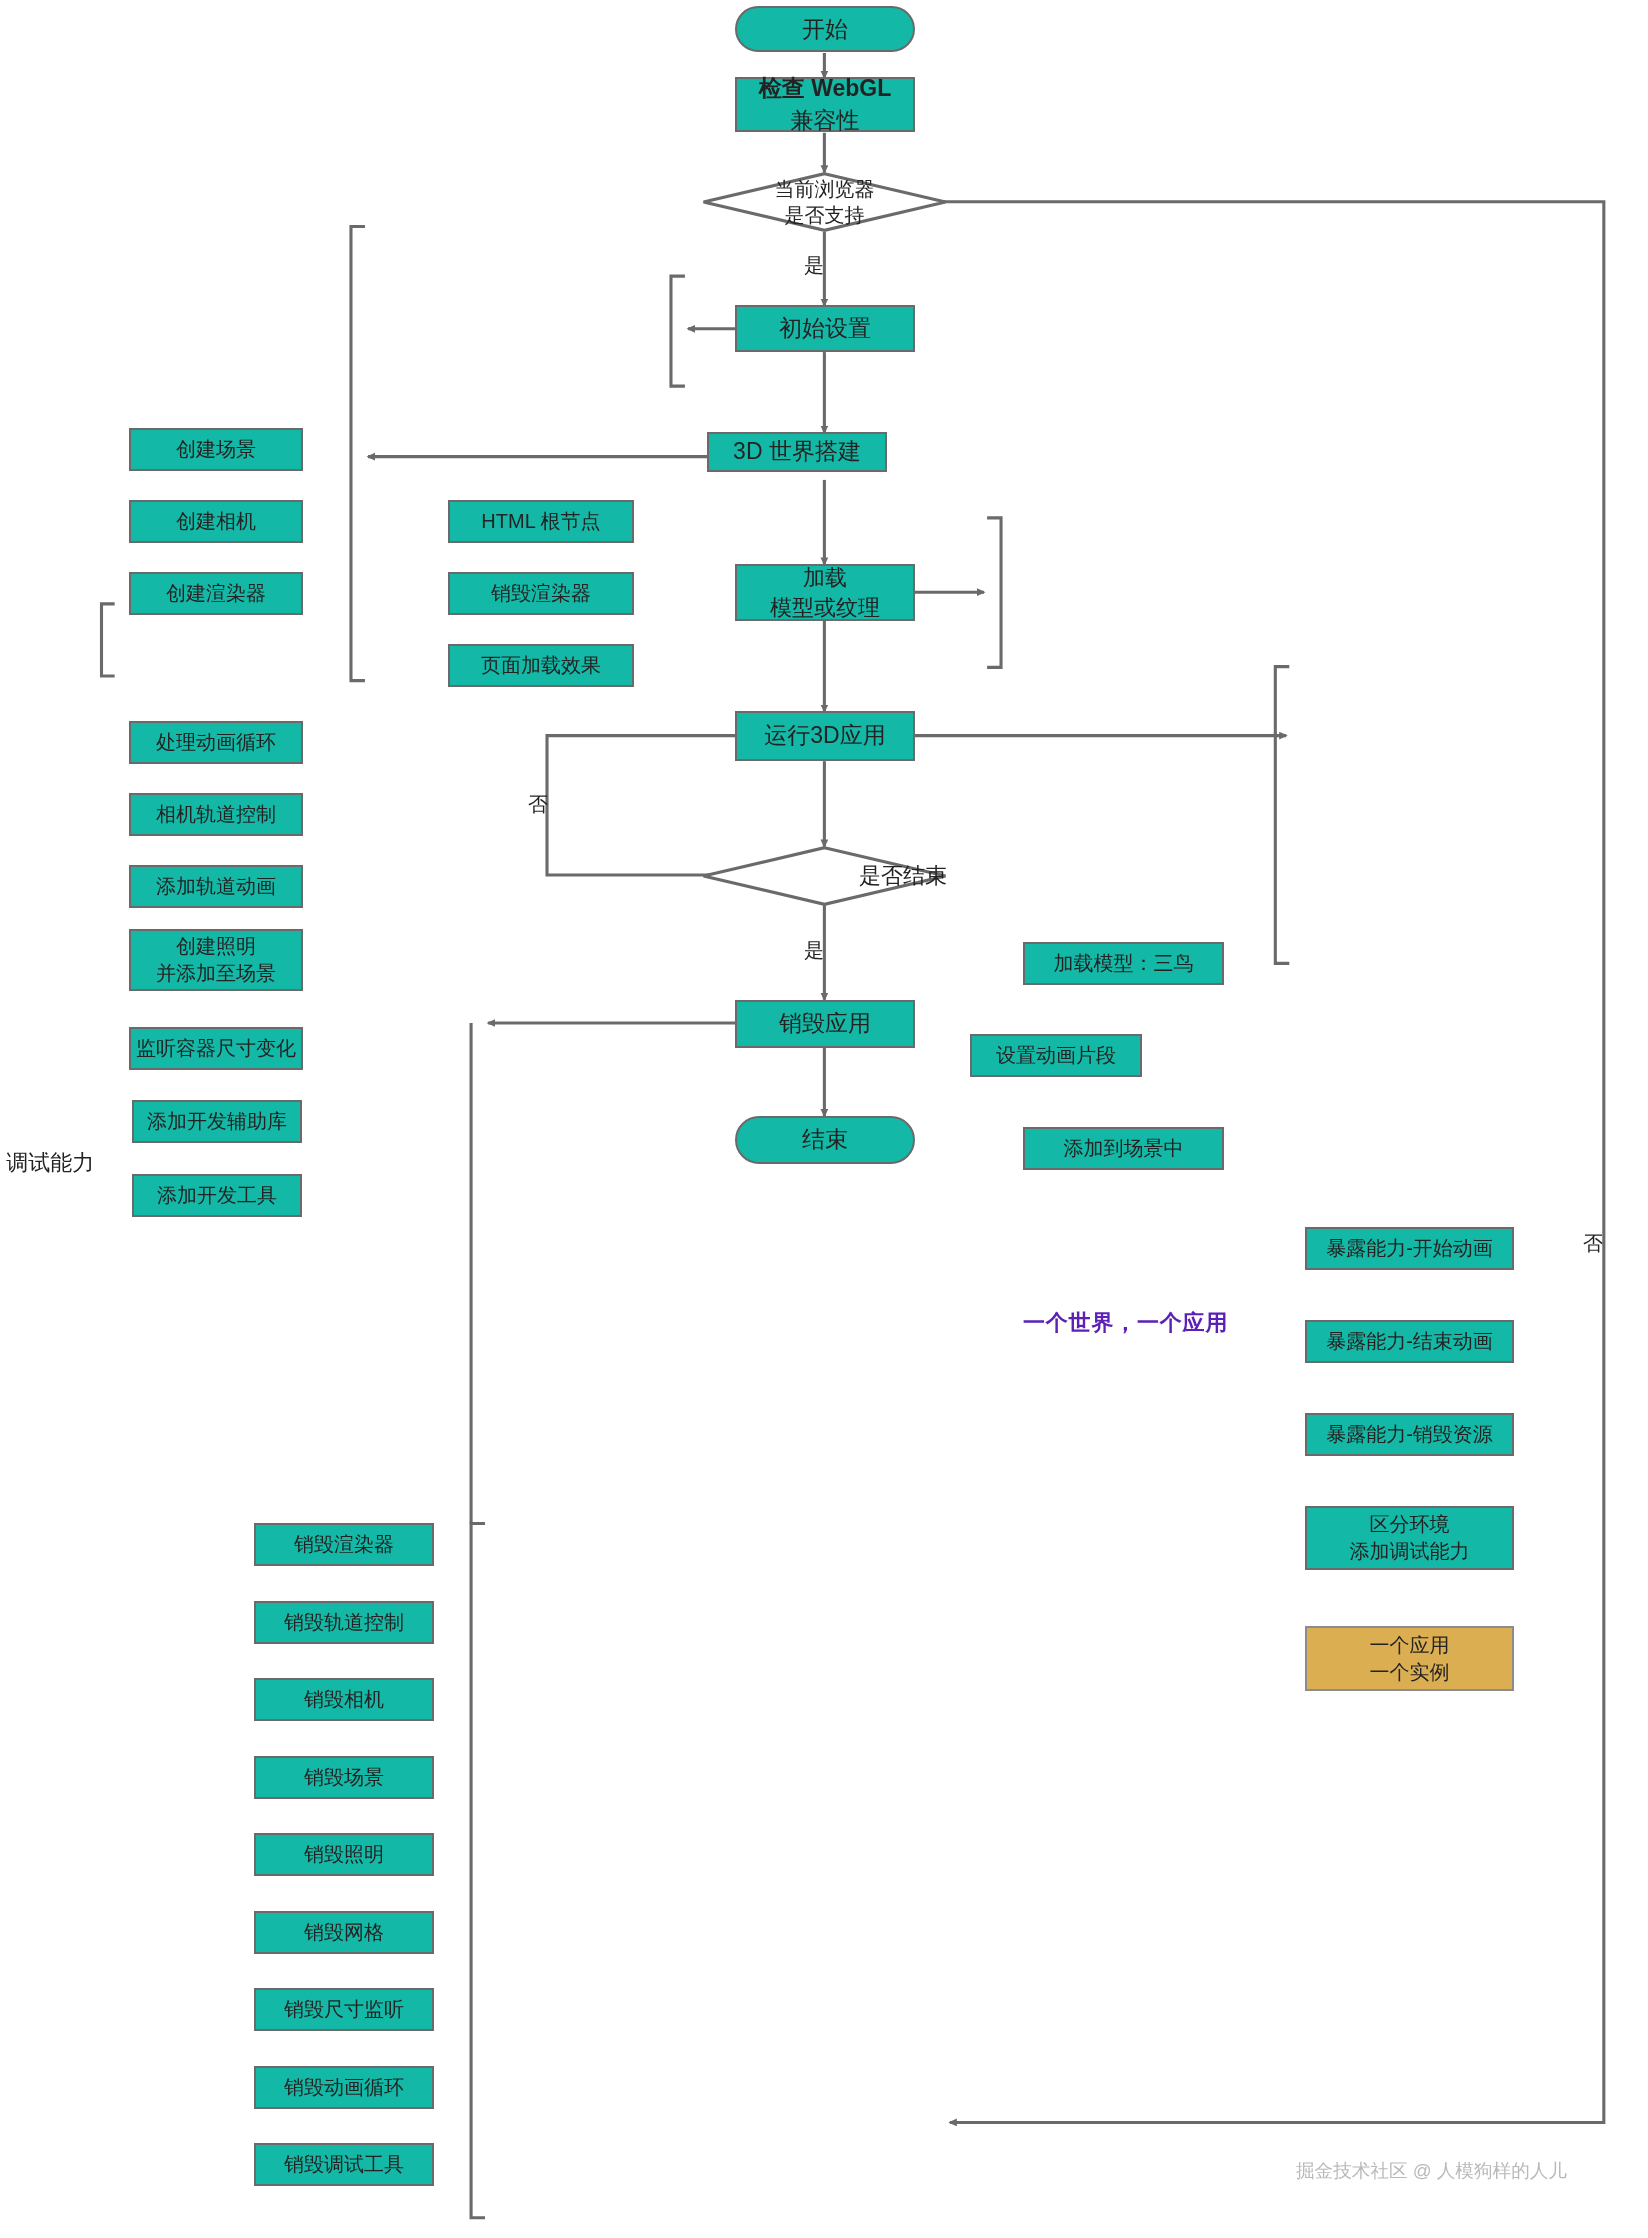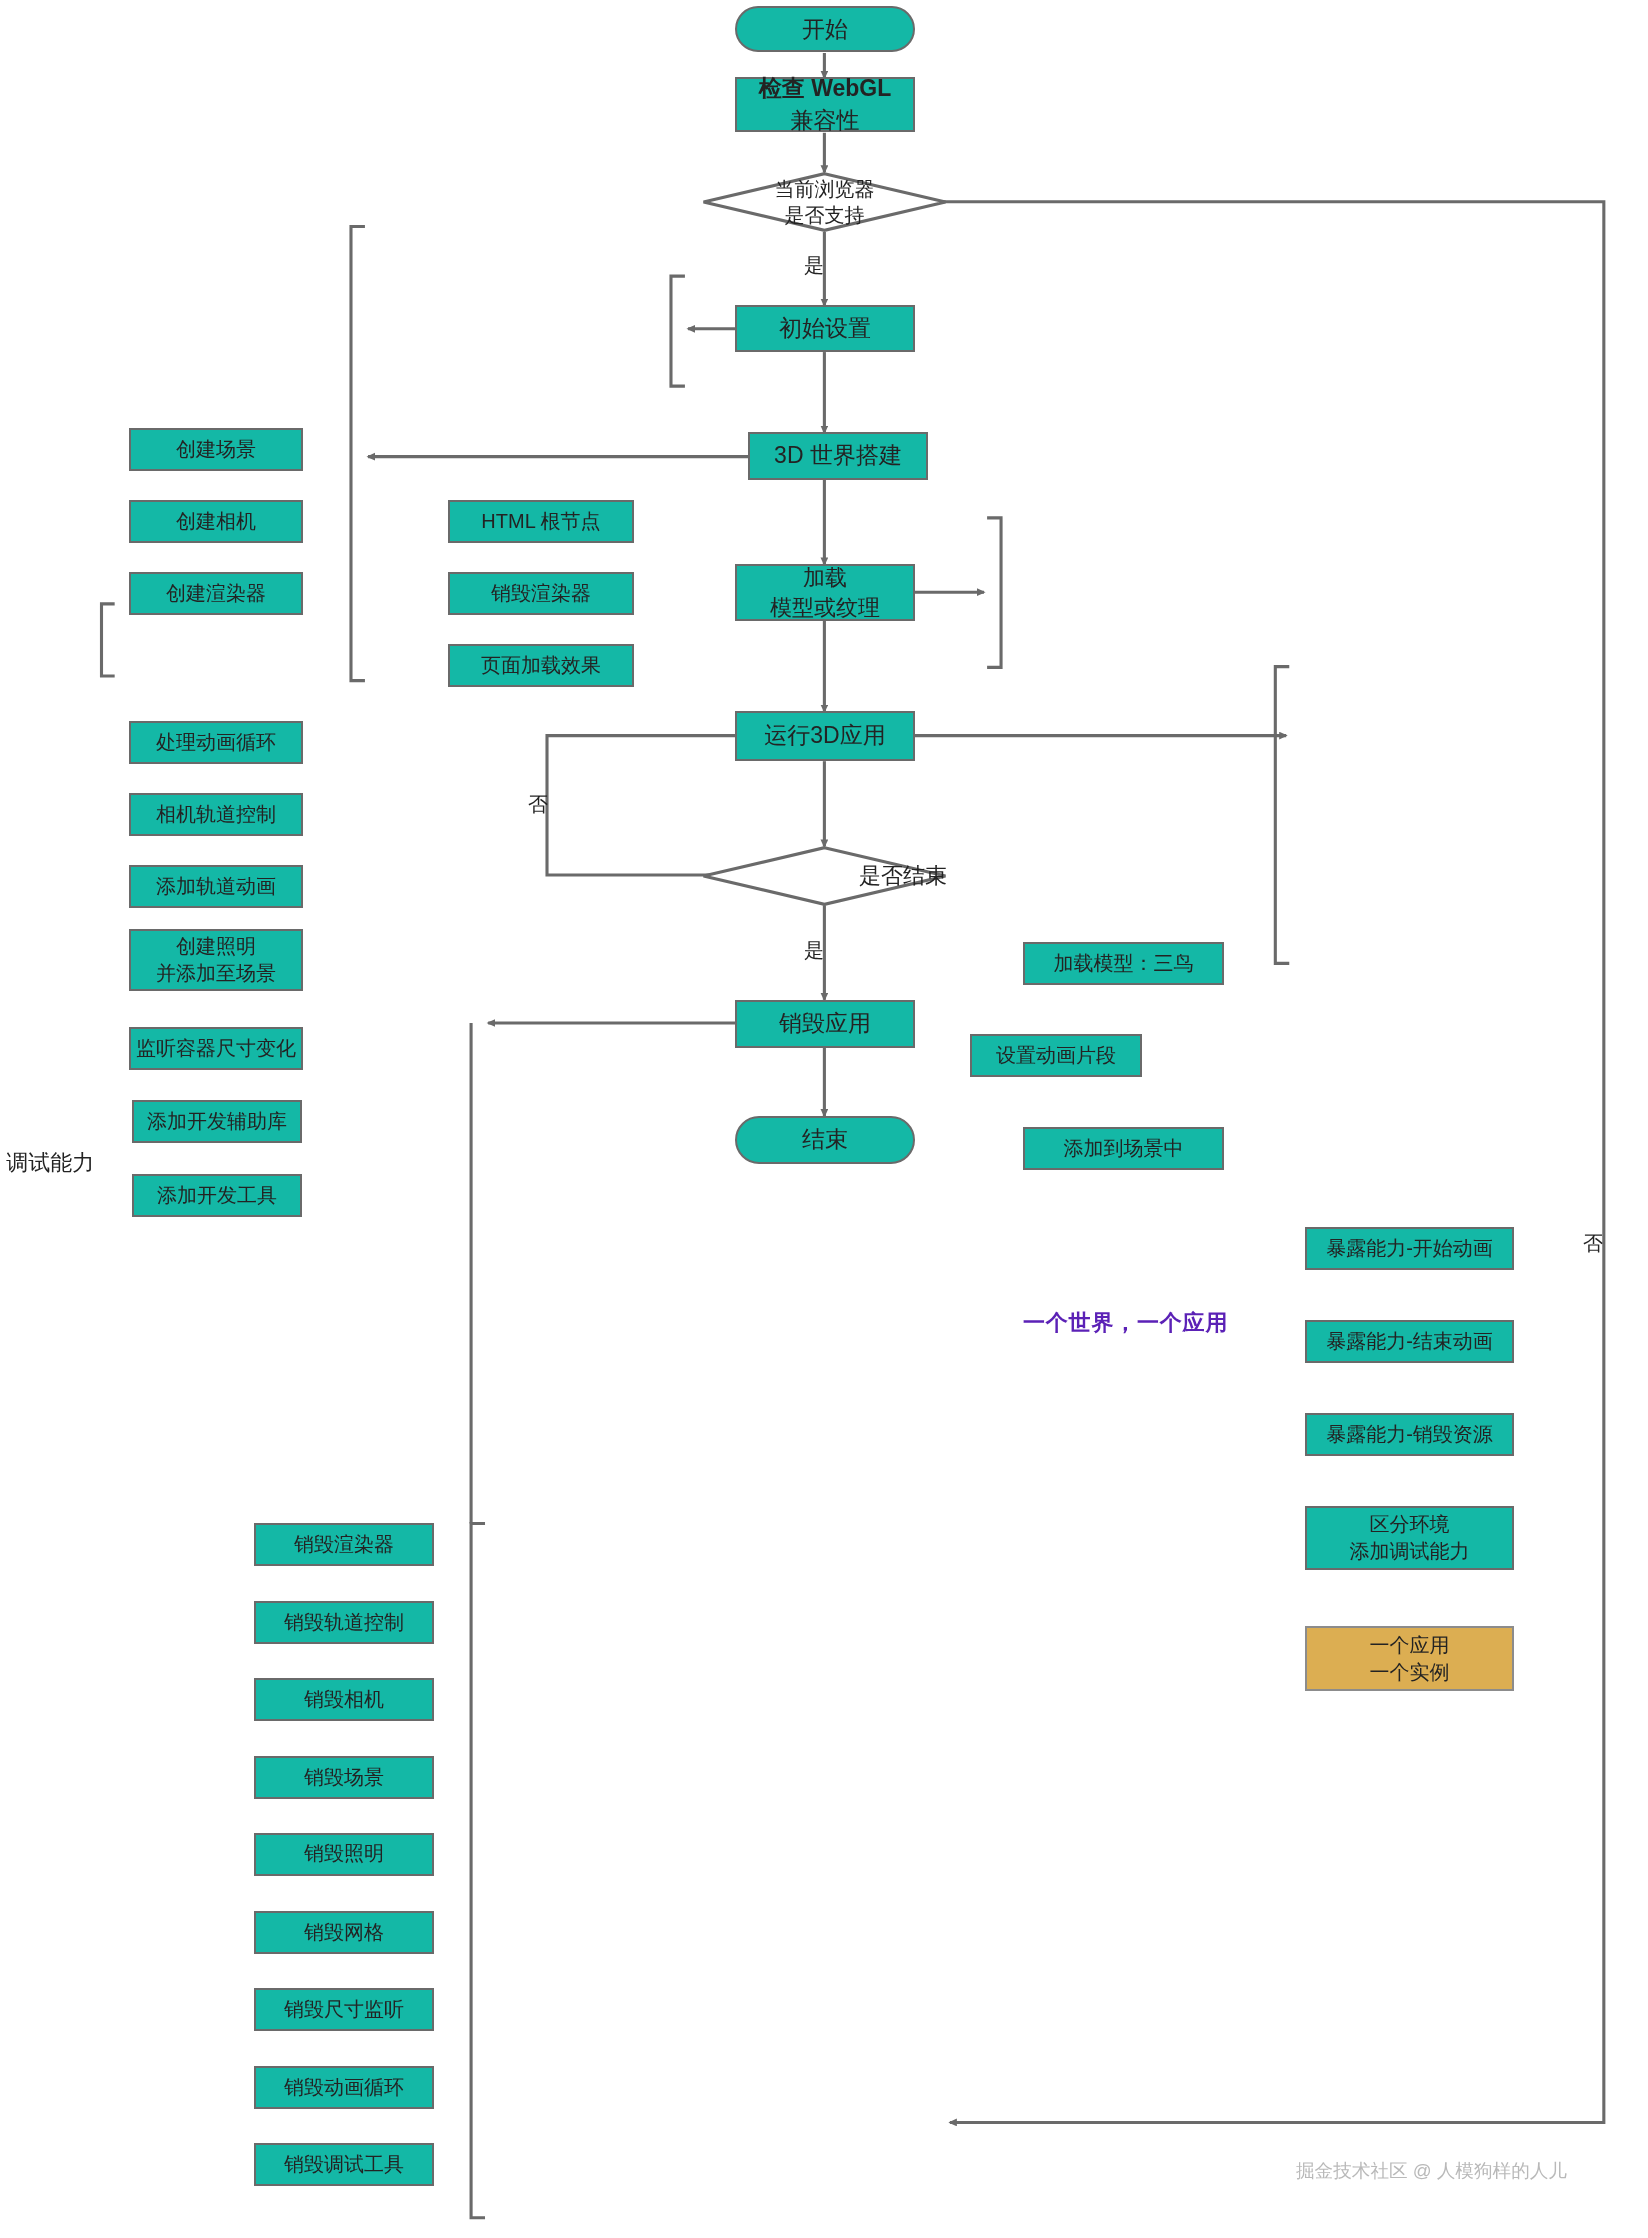--- a/index.html
+++ b/index.html
@@ -102,21 +102,21 @@
     <div style="position:absolute;left:0;top:0;width:245px;height:60px;display:flex;flex-direction:column;align-items:center;justify-content:center;font-size:20px;color:#232323;line-height:1.3;">
       <span>当前浏览器</span>
       <span>是否支持</span>
     </div>
   </div>
 
   <div class="node proc t30" style="left:735px;top:305px;width:180px;height:47px;">
     <span>初始设置</span>
   </div>
 
-  <div class="node proc t30" style="left:748px;top:432px;width:180px;height:48px;text-align:center;">
+  <div class="node proc t30" style="left:707px;top:432px;width:180px;height:40px;text-align:center;">
     <span>3D 世界搭建</span>
   </div>
 
   <div class="node proc t28" style="left:735px;top:564px;width:180px;height:57px;flex-direction:column;">
     <span>加载</span>
     <span>模型或纹理</span>
   </div>
 
   <div class="node proc t30" style="left:735px;top:711px;width:180px;height:50px;">
     <span>运行3D应用</span>
@@ -226,21 +226,21 @@
   </div>
   <div class="node proc t26" style="left:254px;top:1601px;width:180px;height:43px;justify-content:center;">
     <span>销毁轨道控制</span>
   </div>
   <div class="node proc t26" style="left:254px;top:1678px;width:180px;height:43px;">
     <span>销毁相机</span>
   </div>
   <div class="node proc t26" style="left:254px;top:1756px;width:180px;height:43px;">
     <span>销毁场景</span>
   </div>
-  <div class="node proc t26" style="left:254px;top:1833px;width:180px;height:43px;font-family:Liberation Mono, monospace;">
+  <div class="node proc t26" style="left:254px;top:1833px;width:180px;height:43px;">
     <span>销毁照明</span>
   </div>
   <div class="node proc t26" style="left:254px;top:1911px;width:180px;height:43px;">
     <span>销毁网格</span>
   </div>
   <div class="node proc t26" style="left:254px;top:1988px;width:180px;height:43px;">
     <span>销毁尺寸监听</span>
   </div>
   <div class="node proc t26" style="left:254px;top:2066px;width:180px;height:43px;">
     <span>销毁动画循环</span>

